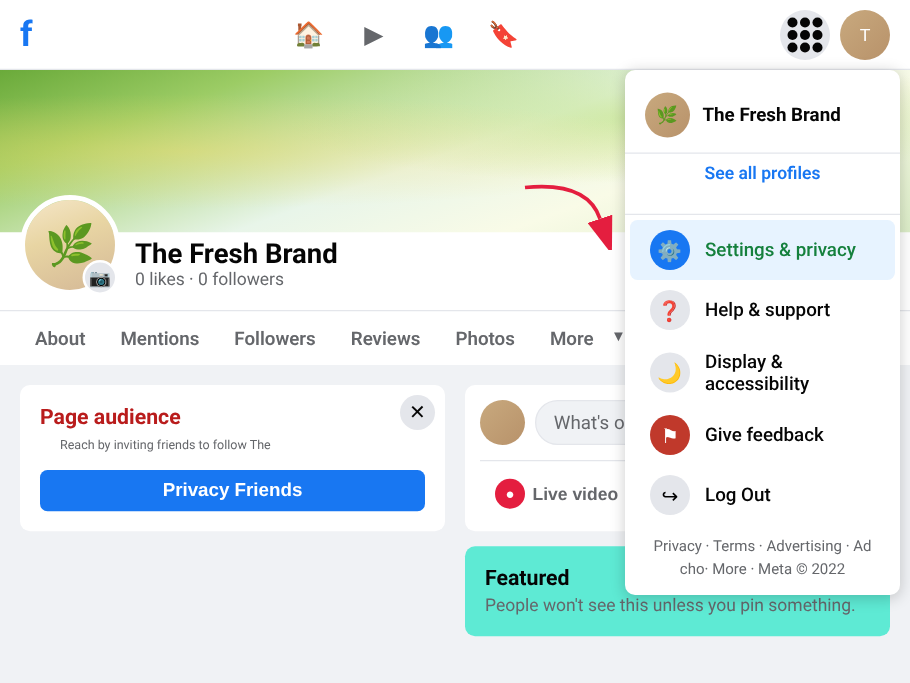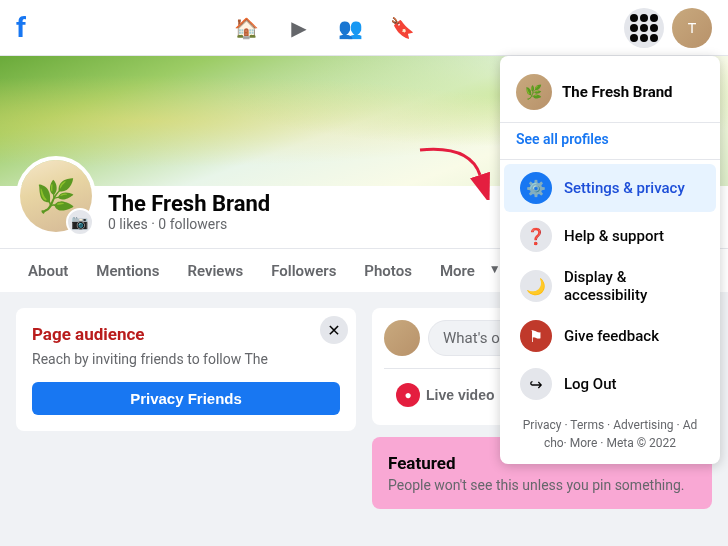--- a/index.html
+++ b/index.html
@@ -216,24 +216,25 @@
       color: #050505;
       border: none;
     }
     .card-title {
       font-size: 17px;
       font-weight: 700;
       color: #b91c1c;
       margin-bottom: 6px;
     }
     .card-desc {
-      font-size: 14px;
+      font-size: 10px;
       color: #65676b;
       line-height: 1.4;
       margin-bottom: 12px;
+      margin-left: 16px;
     }
     .invite-btn {
       background: #1877f2;
       color: #fff;
       border: none;
       border-radius: 6px;
       padding: 8px 16px;
       font-size: 15px;
       font-weight: 600;
       cursor: pointer;
@@ -309,21 +310,21 @@
       border-radius: 50%;
       background: #45bd62;
       display: flex;
       align-items: center;
       justify-content: center;
       color: #fff;
       font-size: 12px;
     }
 
     .featured-card {
-      background: #f9a8d4;
+      background: #5eead4;
       border-radius: 8px;
       padding: 16px;
     }
     .featured-title {
       font-size: 17px;
       font-weight: 700;
       color: #050505;
       margin-bottom: 4px;
     }
     .featured-desc {
@@ -365,25 +366,26 @@
     }
     .dropdown-name {
       font-size: 15px;
       font-weight: 700;
       color: #050505;
     }
     .see-all-profiles {
       font-size: 14px;
       color: #1877f2;
       font-weight: 600;
-      padding: 4px 16px 12px 16px;
+      padding: 4px 16px 24px 16px;
       cursor: pointer;
       display: block;
       border-bottom: 1px solid #e4e6eb;
       margin-bottom: 4px;
+      text-align: center;
     }
     .dropdown-item {
       display: flex;
       align-items: center;
       gap: 12px;
       padding: 8px 16px;
       cursor: pointer;
       border-radius: 6px;
       margin: 0 4px;
     }
@@ -411,21 +413,21 @@
       text-align: center;
     }
     .settings-item {
       background: #e7f3ff;
     }
     .settings-item .dropdown-item-icon {
       background: #1877f2;
       color: #fff;
     }
     .settings-item .dropdown-item-label {
-      color: #1d4ed8;
+      color: #15803d;
     }
 
     
     .red-arrow {
       position: absolute;
       top: 140px;
       right: 238px;
       z-index: 200;
       pointer-events: none;
     }
@@ -475,22 +477,22 @@
     <div class="profile-text">
       <div class="profile-name">The Fresh Brand</div>
       <div class="profile-stats">0 likes · 0 followers</div>
     </div>
   </div>
 </div>
 
 <div class="profile-tabs">
   <div class="tab-item">About</div>
   <div class="tab-item">Mentions</div>
+  <div class="tab-item">Followers</div>
   <div class="tab-item">Reviews</div>
-  <div class="tab-item">Followers</div>
   <div class="tab-item">Photos</div>
   <div class="tab-item tab-more">
     <span>More</span>
     <span style="font-size:12px;">▼</span>
   </div>
 </div>
 
 <div class="main-content">
 
   <div class="left-panel">

